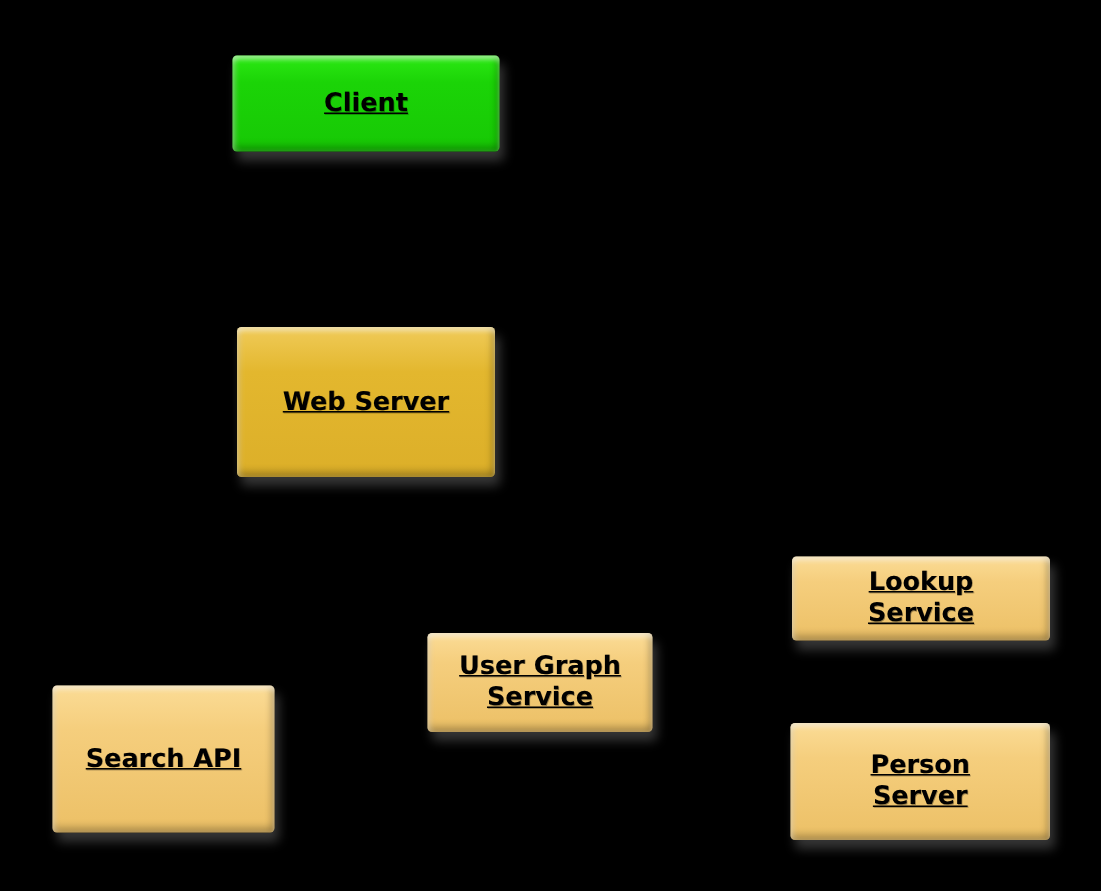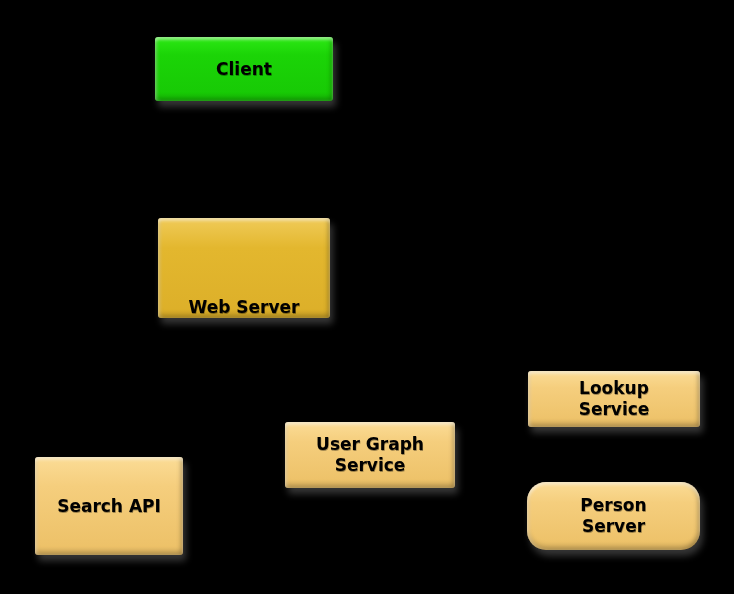--- a/index.html
+++ b/index.html
@@ -30,47 +30,46 @@
       3px 6px 7px rgba(140,140,140,0.38),
       inset 0 3px 3px rgba(255,255,255,0.45),
       inset 3px 0 3px rgba(255,255,255,0.18),
       inset 0 -4px 5px rgba(0,0,0,0.22),
       inset -3px 0 4px rgba(0,0,0,0.15);
   }
   .node-label {
     white-space: pre-line;
     padding: 0 6px;
     text-shadow: 0.5px 0.5px 0 rgba(0,0,0,0.35);
+    text-decoration: underline;
   }
   
   .node-client {
     left: 155px; top: 37px; width: 178px; height: 64px;
     background: linear-gradient(180deg, #2ce914 0%, #1bd407 28%, #17c805 100%);
   }
   .node-web-server {
     left: 158px; top: 218px; width: 172px; height: 100px;
     background: linear-gradient(180deg, #f0cb59 0%, #e3b72e 30%, #dcaf29 100%);
-    align-items: flex-end;
   }
   .node-search-api {
     left: 35px; top: 457px; width: 148px; height: 98px;
     background: linear-gradient(180deg, #fbdc96 0%, #f5ce7d 30%, #ecc066 100%);
   }
   .node-user-graph-service {
-    left: 285px; top: 422px; width: 170px; height: 66px;
+    left: 285px; top: 422px; width: 150px; height: 66px;
     background: linear-gradient(180deg, #fbdc96 0%, #f5ce7d 30%, #ecc066 100%);
   }
   .node-lookup-service {
     left: 528px; top: 371px; width: 172px; height: 56px;
     background: linear-gradient(180deg, #fbdc96 0%, #f5ce7d 30%, #ecc066 100%);
   }
   .node-person-server {
-    left: 527px; top: 482px; width: 173px; height: 68px;
+    left: 527px; top: 482px; width: 173px; height: 78px;
     background: linear-gradient(180deg, #fbdc96 0%, #f5ce7d 30%, #ecc066 100%);
-    border-radius: 19px;
   }
 </style>
 </head>
 <body>
 
 <div class="canvas">
 
   <div class="node node-client">
     <span class="node-label">Client</span>
   </div>

